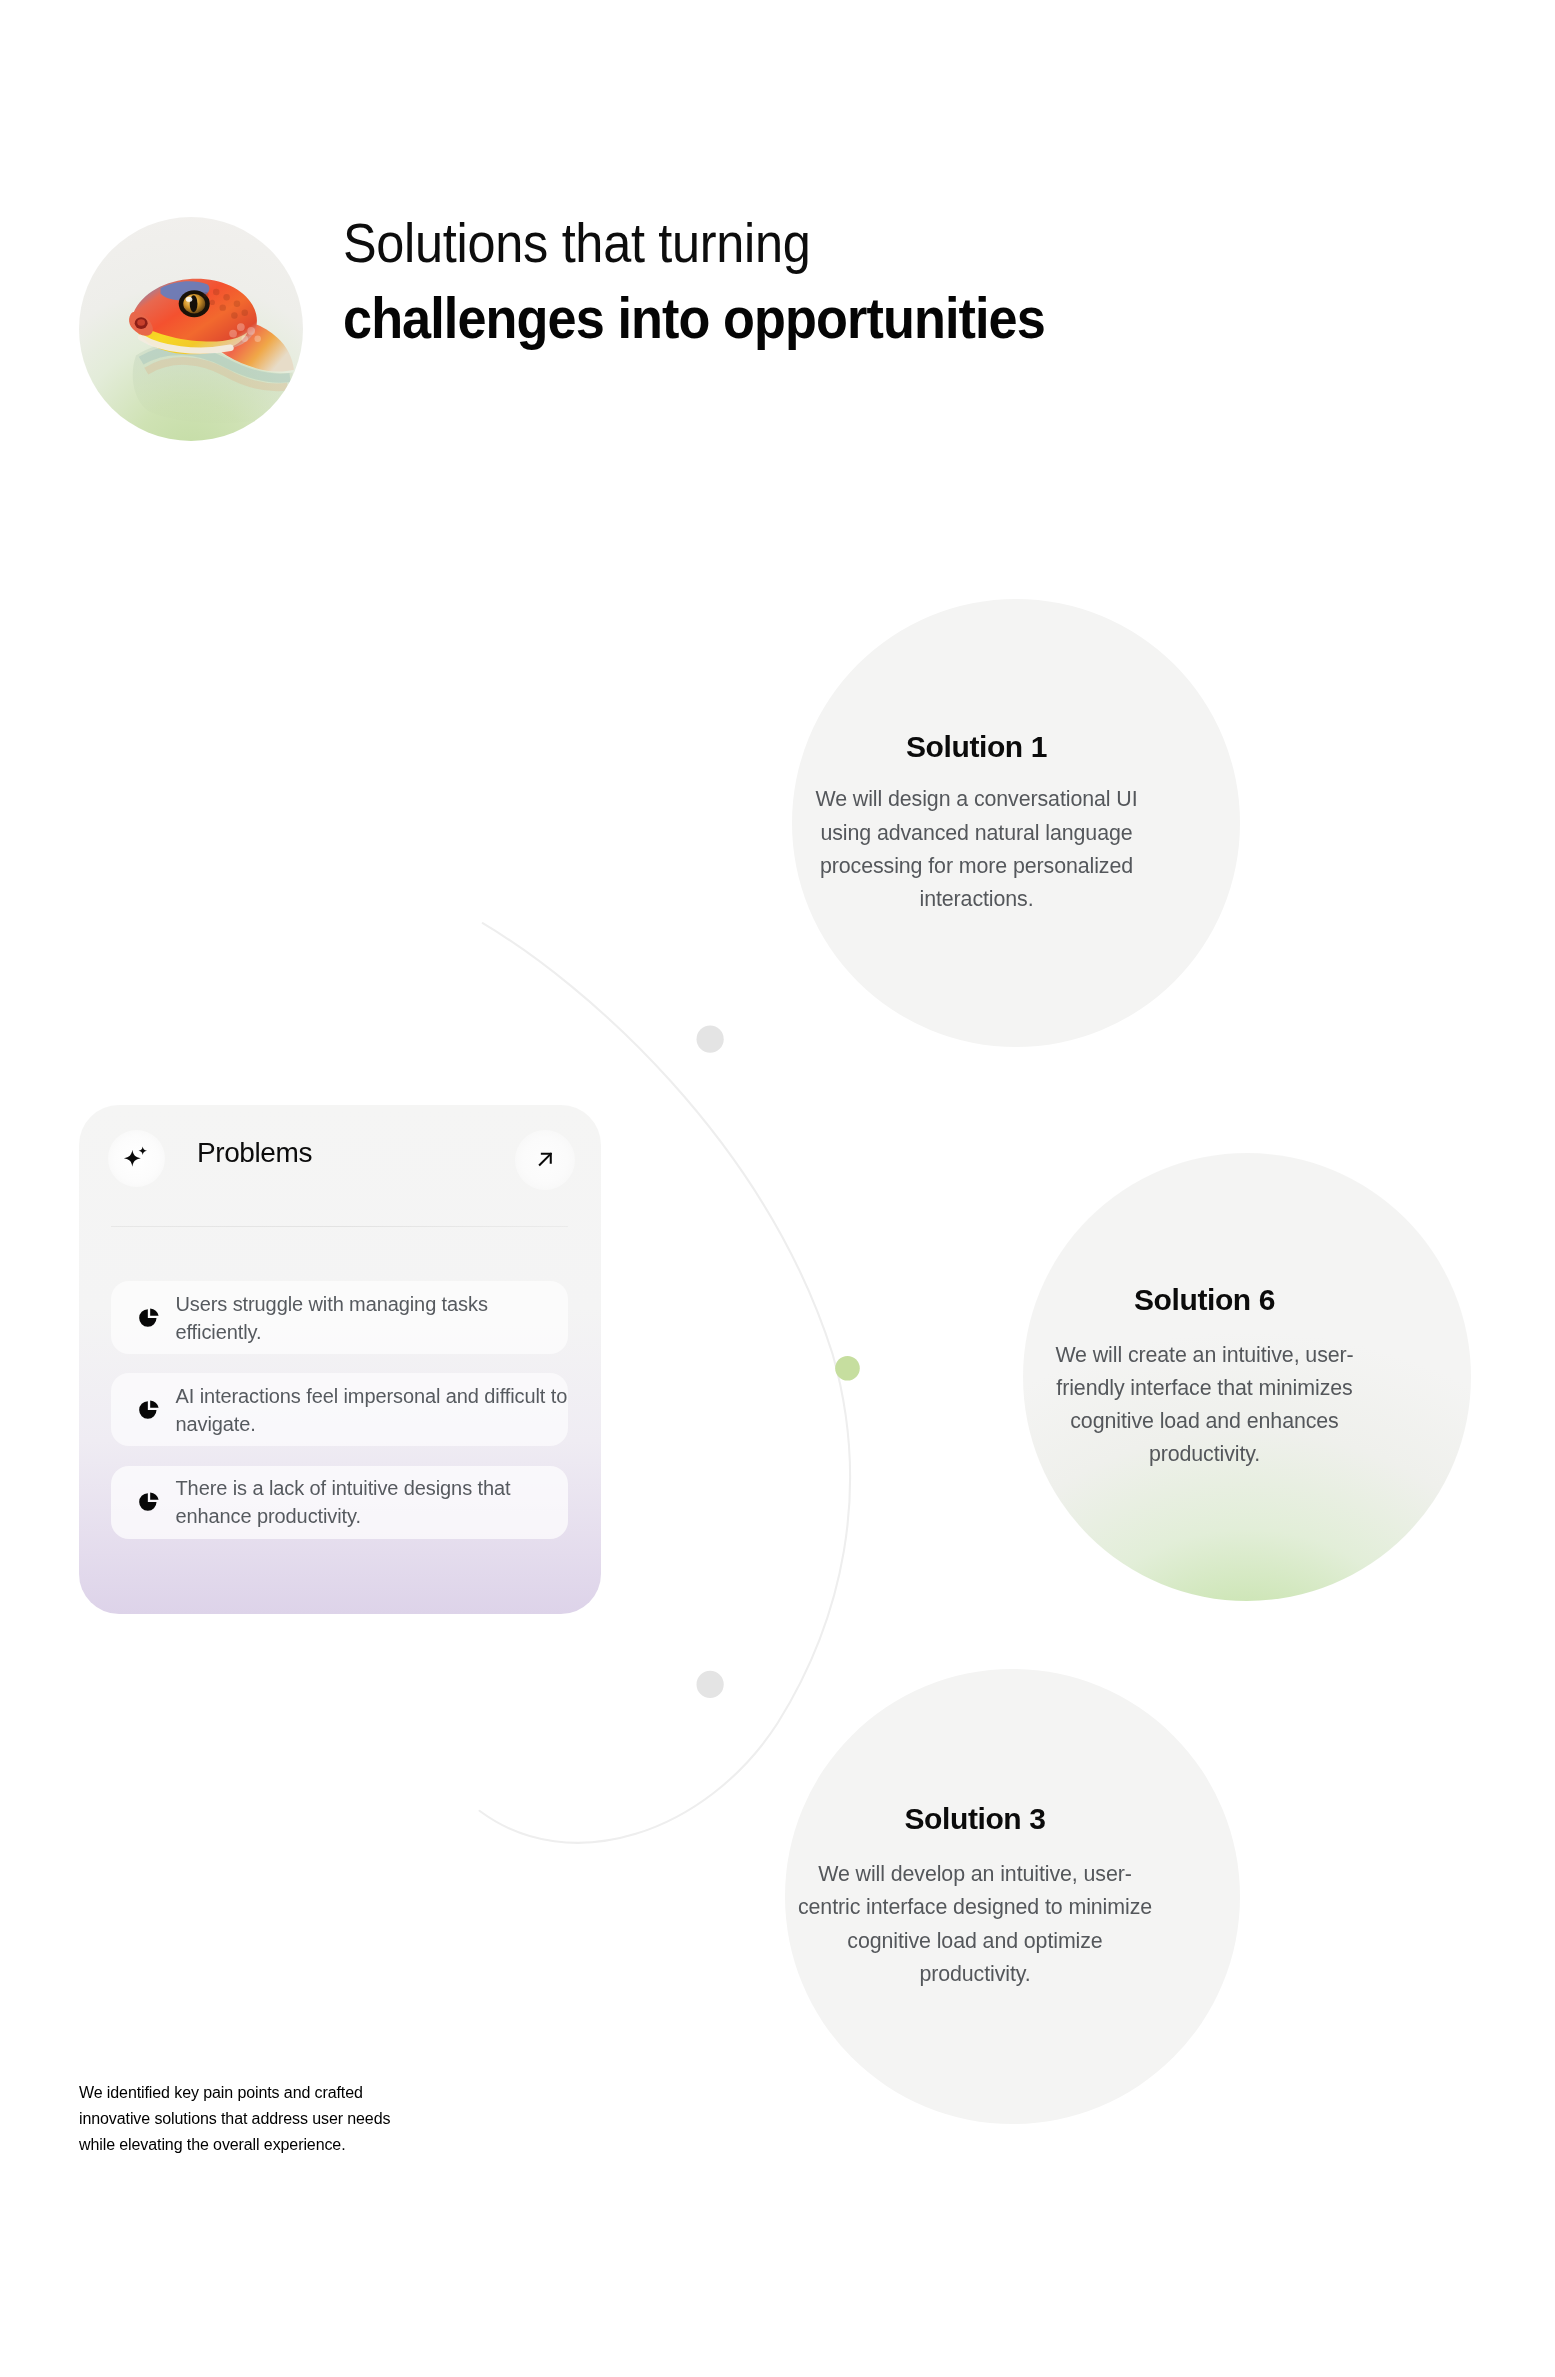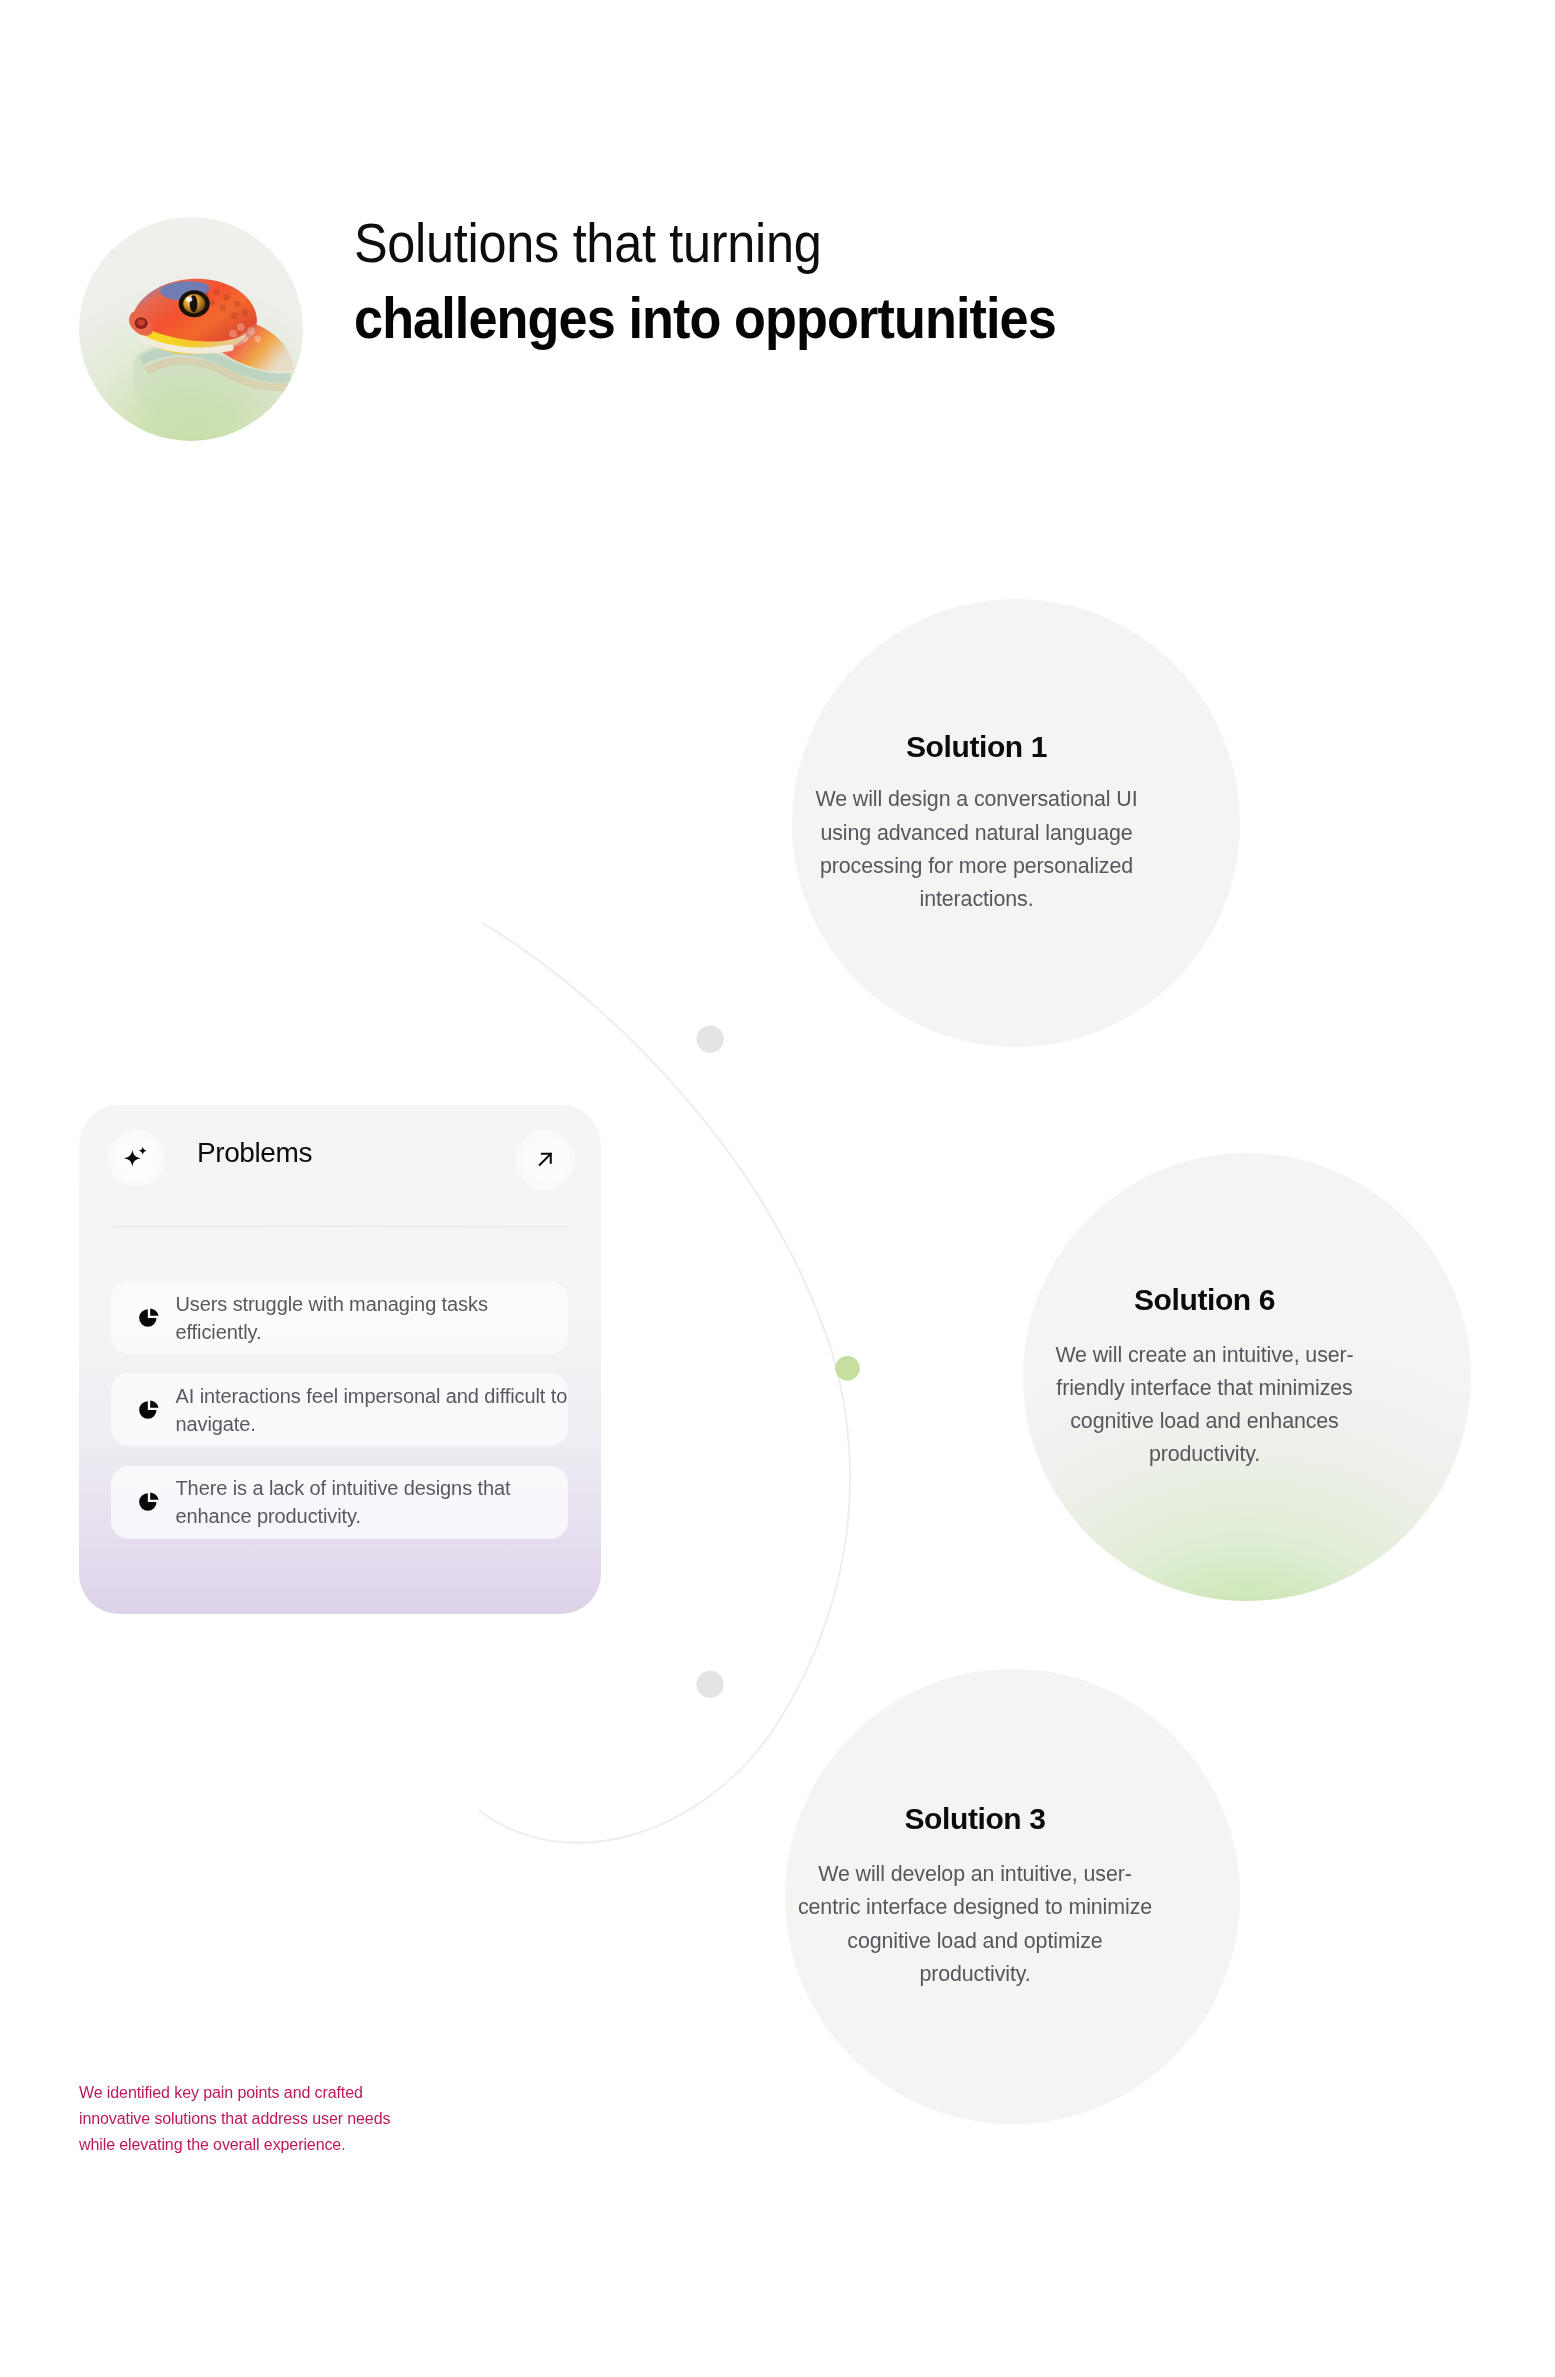--- a/index.html
+++ b/index.html
@@ -12,21 +12,21 @@
 
   
   .header{position:absolute;left:79px;top:214px;width:1296px;height:240px;}
   .avatar{
     position:absolute;left:0;top:2.6px;width:224px;height:224px;border-radius:50%;
     overflow:hidden;
     background:
       radial-gradient(circle at 50% 108%, #c3dca4 0%, #cfe2b4 22%, #e3ecd9 46%, #eeeeea 66%, #f2f0ee 100%);
   }
   .avatar .snakewrap{position:absolute;left:0;top:0;width:100%;height:100%;}
-  .title-block{position:absolute;left:275px;top:0px;width:972px;}
+  .title-block{position:absolute;left:264px;top:0px;width:972px;}
   .title-line1{
     font-size:56px;line-height:1.04;font-weight:300;color:#0d0d0d;
     letter-spacing:-0.3px;font-stretch:condensed;
     transform:scaleX(0.90);transform-origin:left center;white-space:nowrap;
   }
   .title-line2{
     font-size:58px;line-height:1.08;font-weight:700;color:#050505;
     letter-spacing:-1px;margin-top:14.3px;
     transform:scaleX(0.90);transform-origin:left center;white-space:nowrap;
   }
@@ -96,21 +96,21 @@
   }
   .prob-item.p3{background:rgba(255,255,255,0.70);}
   .prob-icon{width:41px;flex:0 0 41px;display:flex;align-items:center;justify-content:center;}
   .prob-text{
     font-size:20px;line-height:1.40;color:#565a5f;font-weight:400;margin-left:6.5px;letter-spacing:-0.1px;
   }
 
   
   .footnote{
     position:absolute;left:79px;top:2080px;width:337px;
-    font-size:16px;line-height:1.62;color:#be185d;font-weight:400;letter-spacing:-0.1px;
+    font-size:16px;line-height:1.62;color:#000000;font-weight:400;letter-spacing:-0.1px;
   }
 </style>
 </head>
 <body>
 
 <div class="stage">
 
   <svg class="arc-layer" viewBox="0 0 2400 3669" width="1555" height="2377">
     <path d="M 745 1425
              C 905 1520, 1180 1760, 1285 2090

